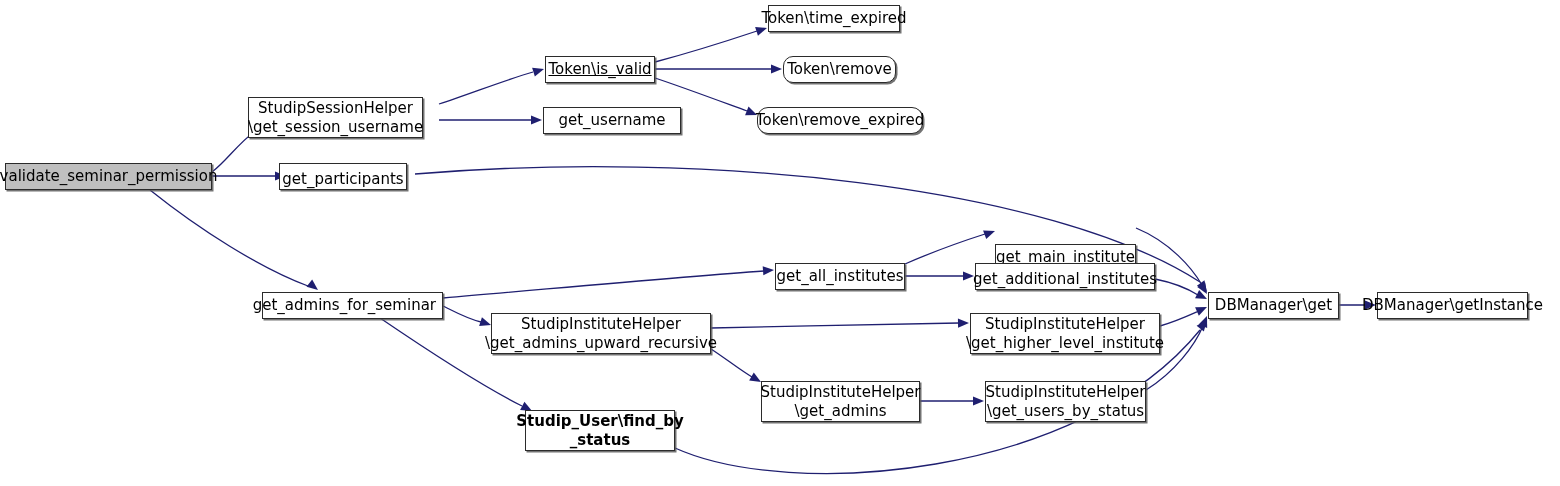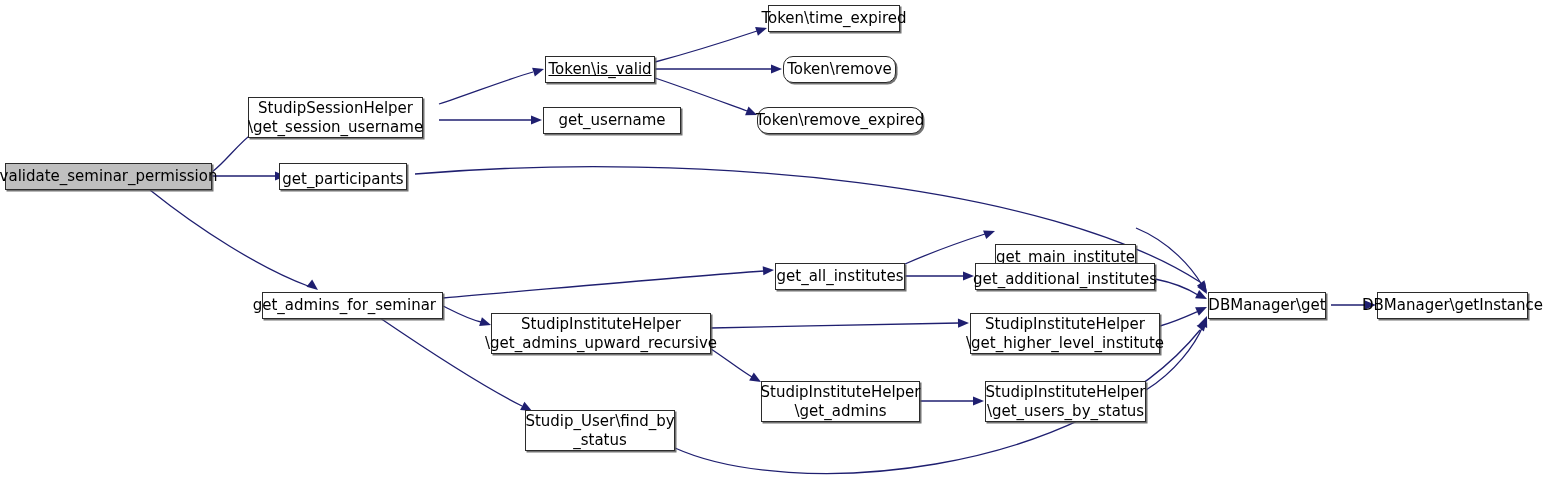--- a/index.html
+++ b/index.html
@@ -157,28 +157,28 @@
 \get_session_username</span></div>
       <div class="gnode" style="left: 279px; top: 163px; width: 128px; height: 27px; align-items: flex-end;"><span class="nlabel">get_participants</span></div>
       <div class="gnode" style="left: 545px; top: 56px; width: 110px; height: 27px; text-decoration: underline;"><span class="nlabel">Token\is_valid</span></div>
       <div class="gnode" style="left: 543px; top: 107px; width: 138px; height: 27px;"><span class="nlabel">get_username</span></div>
       <div class="gnode" style="left: 768px; top: 5px; width: 132px; height: 27px;"><span class="nlabel">Token\time_expired</span></div>
       <div class="gnode" style="left: 783px; top: 56px; width: 113px; height: 27px; border-radius: 10px;"><span class="nlabel">Token\remove</span></div>
       <div class="gnode" style="left: 757px; top: 107px; width: 166px; height: 27px; border-radius: 11px;"><span class="nlabel">Token\remove_expired</span></div>
       <div class="gnode" style="left: 262px; top: 292px; width: 181px; height: 27px; justify-content: flex-end;"><span class="nlabel">get_admins_for_seminar</span></div>
       <div class="gnode" style="left: 491px; top: 313px; width: 220px; height: 41px;"><span class="nlabel">StudipInstituteHelper
 \get_admins_upward_recursive</span></div>
-      <div class="gnode" style="left: 525px; top: 410px; width: 150px; height: 41px;"><span class="nlabel">Studip_User\find_by
+      <div class="gnode" style="left: 525px; top: 410px; width: 150px; height: 41px; font-weight: bold;"><span class="nlabel">Studip_User\find_by
 _status</span></div>
       <div class="gnode" style="left: 775px; top: 263px; width: 130px; height: 27px; align-items: center;"><span class="nlabel">get_all_institutes</span></div>
       <div class="gnode" style="left: 761px; top: 381px; width: 159px; height: 41px;"><span class="nlabel">StudipInstituteHelper
 \get_admins</span></div>
       <div class="gnode" style="left: 995px; top: 212px; width: 141px; height: 27px; margin-top: 32px;"><span class="nlabel">get_main_institute</span></div>
       <div class="gnode" style="left: 975px; top: 263px; width: 180px; height: 27px; align-items: flex-end;"><span class="nlabel">get_additional_institutes</span></div>
       <div class="gnode" style="left: 970px; top: 313px; width: 190px; height: 41px;"><span class="nlabel">StudipInstituteHelper
 \get_higher_level_institute</span></div>
       <div class="gnode" style="left: 985px; top: 381px; width: 161px; height: 41px;"><span class="nlabel">StudipInstituteHelper
 \get_users_by_status</span></div>
-      <div class="gnode" style="left: 1208px; top: 292px; width: 118px; height: 27px;"><span class="nlabel">DBManager\get</span></div>
+      <div class="gnode" style="left: 1208px; top: 292px; width: 131px; height: 27px;"><span class="nlabel">DBManager\get</span></div>
       <div class="gnode" style="left: 1377px; top: 292px; width: 151px; height: 27px; align-items: center;"><span class="nlabel">DBManager\getInstance</span></div>
     </div>
 
 </div>
 
 </body></html>

